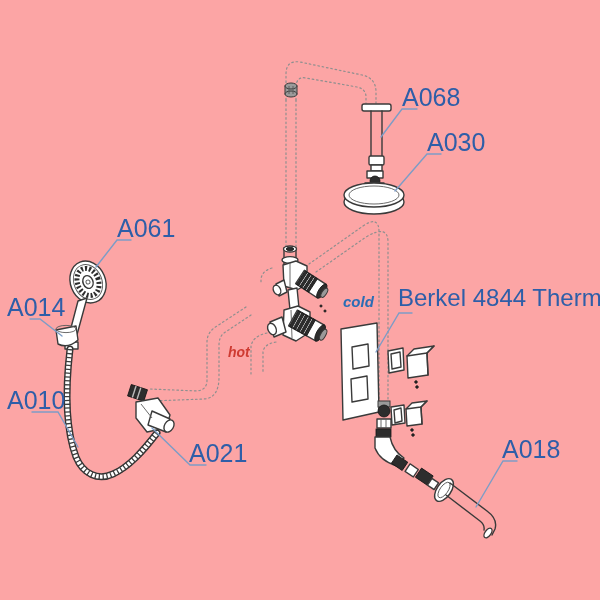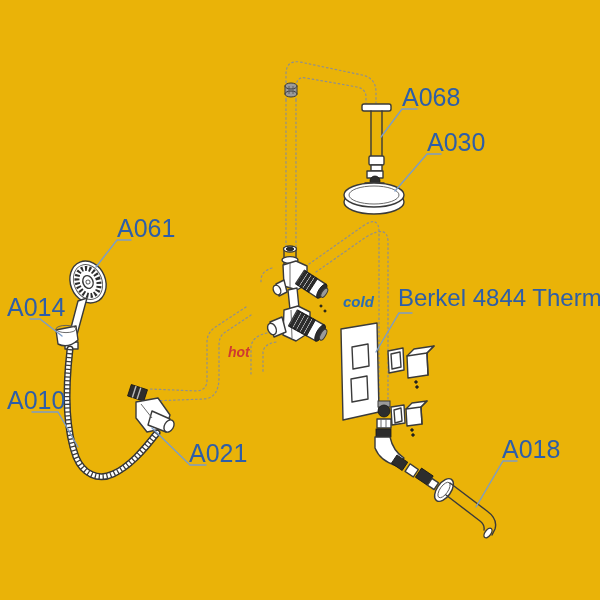--- a/index.html
+++ b/index.html
@@ -1,16 +1,16 @@
 <!DOCTYPE html>
 <html><head>
 <meta charset="utf-8">
 <style>
   html,body{margin:0;padding:0;background:#fff;}
-  .canvas{position:relative;width:600px;height:600px;background:#eab308;overflow:hidden;}
+  .canvas{position:relative;width:600px;height:600px;background:#fca5a5;overflow:hidden;}
   svg{display:block;}
   .ln{fill:none;stroke:#3a3a3a;stroke-width:1.4;stroke-linejoin:round;stroke-linecap:round;}
   .thin{fill:none;stroke:#5a5a5a;stroke-width:.9;}
   .fw{fill:#ffffff;stroke:#3a3a3a;stroke-width:1.4;stroke-linejoin:round;}
   .dk{fill:#2d2d2d;stroke:#161616;stroke-width:.8;}
   .md{fill:#9a9a9a;stroke:#3a3a3a;stroke-width:1;}
   .dash{fill:none;stroke:#8f8f8f;stroke-width:1.2;stroke-dasharray:1.6 2.8;stroke-linecap:round;}
   .leader{fill:none;stroke:#7d9cc6;stroke-width:1.4;stroke-linecap:round;}
   .lbl{font-family:"Liberation Sans",sans-serif;font-size:25px;fill:#2e5ea8;}
   .lbl-wide{font-family:"Liberation Sans",sans-serif;font-size:24px;fill:#2e5ea8;}

